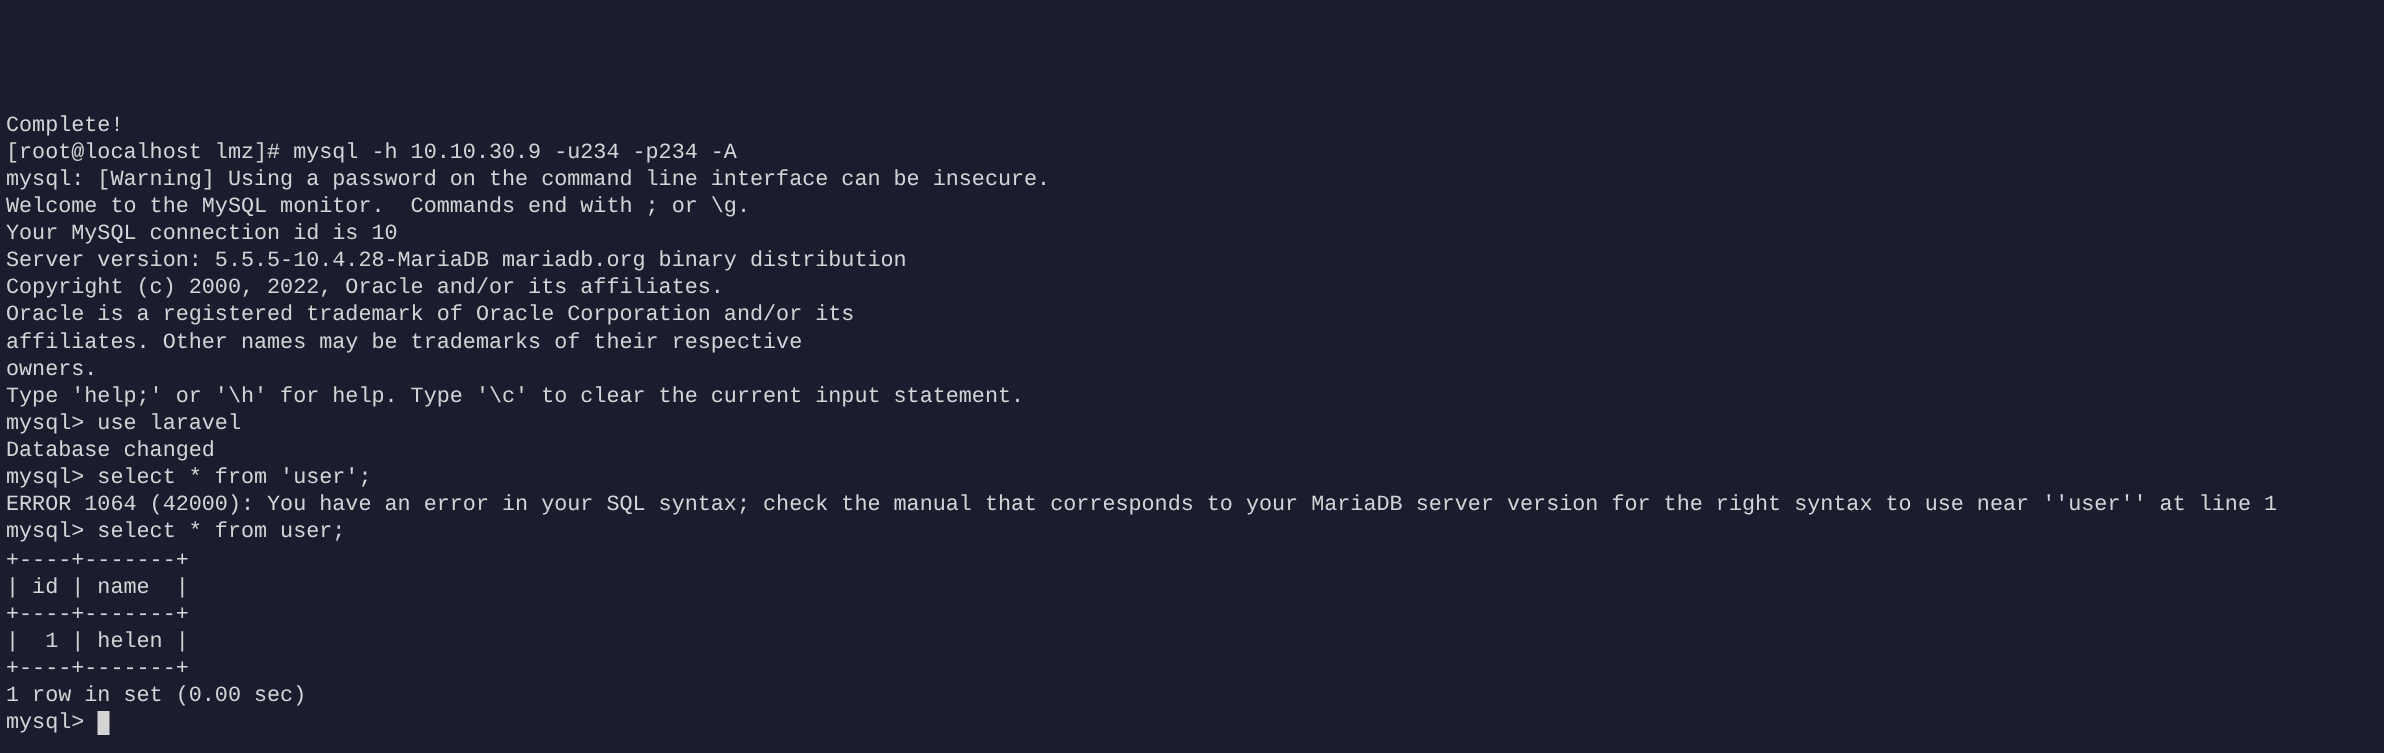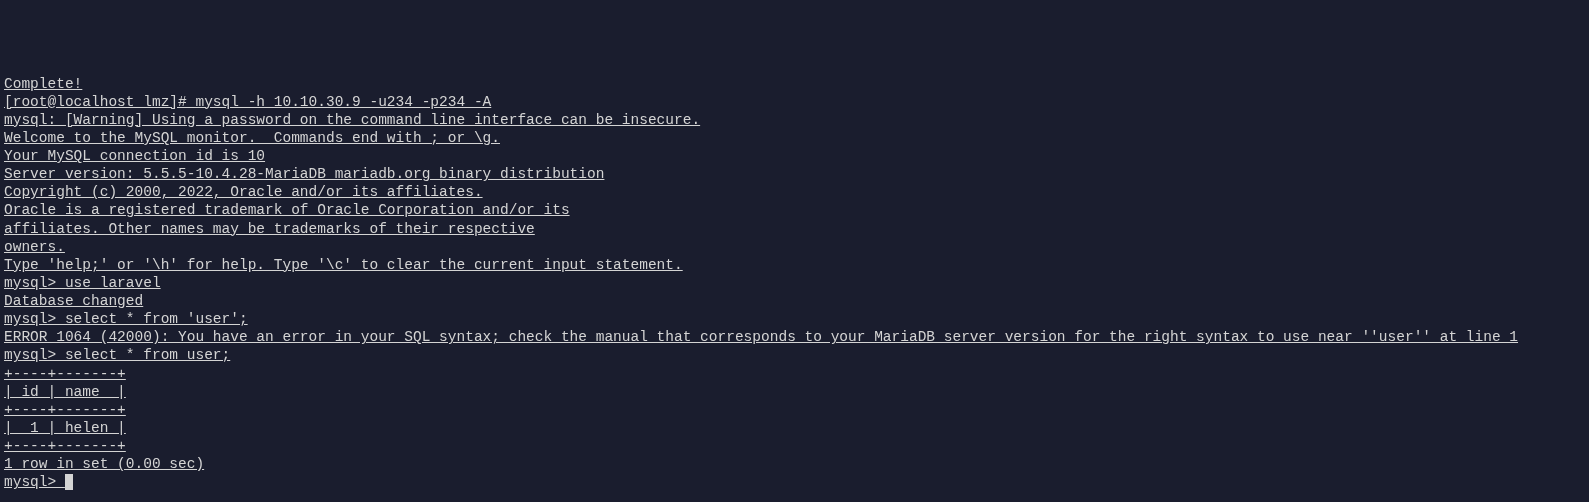--- a/index.html
+++ b/index.html
@@ -14,21 +14,20 @@
       font-size: 14.5px;
       line-height: 1.25;
       padding: 2px 0 0 4px;
       width: 1589px;
       height: 502px;
       overflow: hidden;
       white-space: pre;
     }
     .line {
       display: block;
-      text-decoration: underline;
     }
     .cursor {
       display: inline-block;
       width: 8px;
       height: 16px;
       background-color: #d4d4d4;
       vertical-align: text-bottom;
     }
   </style>
 </head>

